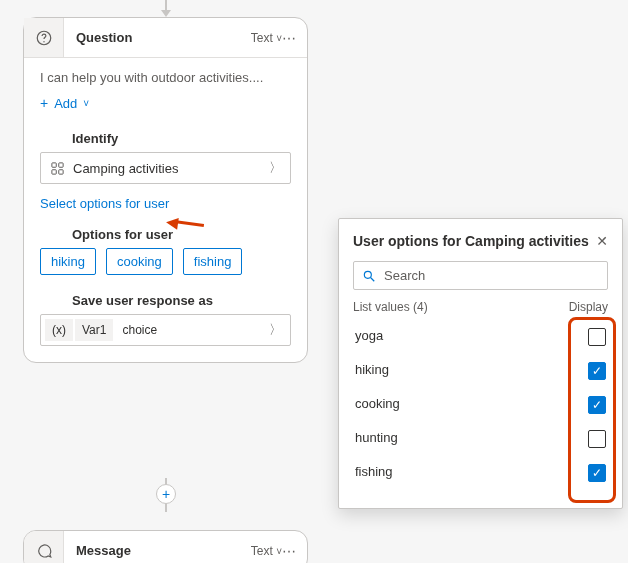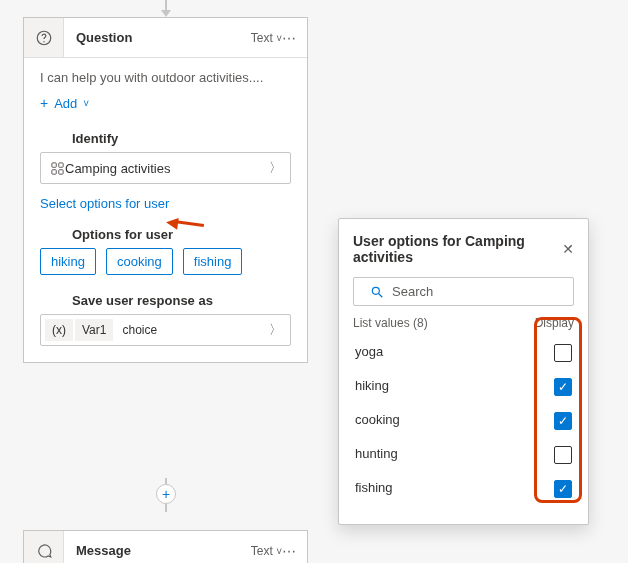--- a/index.html
+++ b/index.html
@@ -49,21 +49,21 @@
     color: #0078d4;
     font-size: 14px;
     z-index: 2;
   }
 
   
   .card {
     position: absolute;
     background: #fff;
     border: 1px solid #c8c6c4;
-    border-radius: 0;
+    border-radius: 13px;
   }
   .question-card { left: 23px; top: 17px; width: 285px; }
   .message-card  { left: 23px; top: 530px; width: 285px; height: 42px; overflow:hidden; }
 
   .card-header {
     display: flex;
     align-items: stretch;
     height: 40px;
     border-bottom: 1px solid #e1dfdd;
   }
@@ -82,20 +82,21 @@
   .dots { letter-spacing:1px; font-size:14px; }
 
   .card-body { padding: 12px 16px 16px; }
   .msg { color:#605e5c; margin-bottom:10px; }
   .add-btn { display:inline-flex; align-items:center; gap:6px; color:#0078d4; font-size:13px; margin-bottom:12px; }
   .add-btn .plus { font-size:14px; }
   .label { font-weight:600; color:#323130; margin:8px 0 6px;padding-left:32px; }
   .identify-box {
     border:1px solid #c8c6c4; border-radius:2px;
     display:flex; align-items:center; padding:6px 8px;
+    gap:8px;
   }
   .identify-box .chev-right { margin-left:auto; color:#605e5c; }
   .identify-icon { width:16px; display:flex; align-items:center; justify-content:center; }
   .select-link { color:#0078d4; margin-top:12px; display:inline-block; font-size:13px; }
   .chips { display:flex; flex-wrap:wrap; gap:10px; margin-top:6px; }
   .chip {
     border:1px solid #0078d4; color:#0078d4;
     padding:5px 10px; border-radius:2px; font-size:13px;
   }
   .var-box {
@@ -124,34 +125,34 @@
     border-top:6px solid transparent;
     border-bottom:6px solid transparent;
     border-right:12px solid #d83b01;
     transform: rotate(8deg);
   }
 
   
   .panel {
     position:absolute;
     left:338px; top:218px;
-    width:251px;
+    width:285px;
     background:#fff;
     border:1px solid #c8c6c4;
     box-shadow: 0 6px 18px rgba(0,0,0,0.15);
     border-radius:2px;
     padding:14px 14px 18px;
     z-index:5;
   }
   .panel-hdr { display:flex; align-items:center; margin-bottom:12px; }
   .panel-hdr .title { font-weight:600; font-size:14px; }
   .panel-hdr .close { margin-left:auto; color:#605e5c; font-size:14px; }
   .search-box {
     display:flex; align-items:center; gap:8px;
-    border:1px solid #c8c6c4; border-radius:2px; padding:6px 16px;
+    border:1px solid #c8c6c4; border-radius:2px; padding:6px 8px;
     margin-bottom:10px; color:#605e5c;
   }
   .list-hdr { display:flex; align-items:baseline; font-size:12px; color:#605e5c; margin-bottom:6px; }
   .list-hdr .disp { margin-left:auto; }
   .list-row { display:flex; align-items:flex-start; padding:8px 2px; font-size:13px; }
   .list-row .cb { margin-left:auto; width:18px; height:18px; border:1px solid #323130; border-radius:2px; display:flex; align-items:center; justify-content:center; }
   .cb.checked { background:#0078d4; border-color:#0078d4; color:#fff; font-size:12px; }
 
   .red-frame {
     position:absolute;
@@ -266,21 +267,21 @@
     <div class="search-box">
       <span>
         <svg width="14" height="14" viewBox="0 0 24 24" fill="none" stroke="#0078d4" stroke-width="2">
           <circle cx="10" cy="10" r="6"></circle>
             <line x1="15" y1="15" x2="21" y2="21"></line>
         </svg>
       </span>
       <span>Search</span>
     </div>
     <div class="list-hdr">
-      <span>List values (8)</span>
+      <span>List values (4)</span>
       <span class="disp">Display</span>
     </div>
 
     <div class="list-row">
       <span>yoga</span>
       <span class="cb"></span>
     </div>
     <div class="list-row">
       <span>hiking</span>
       <span class="cb checked">✓</span>

